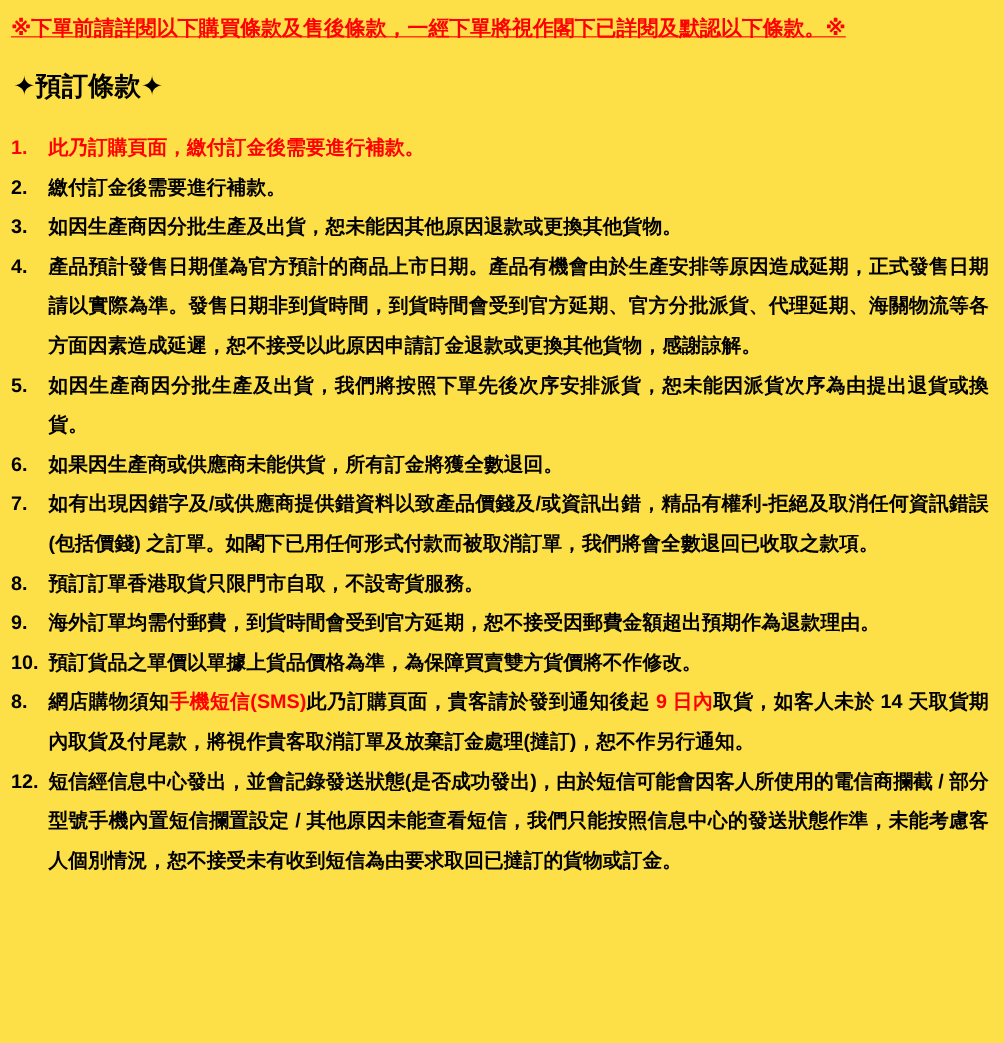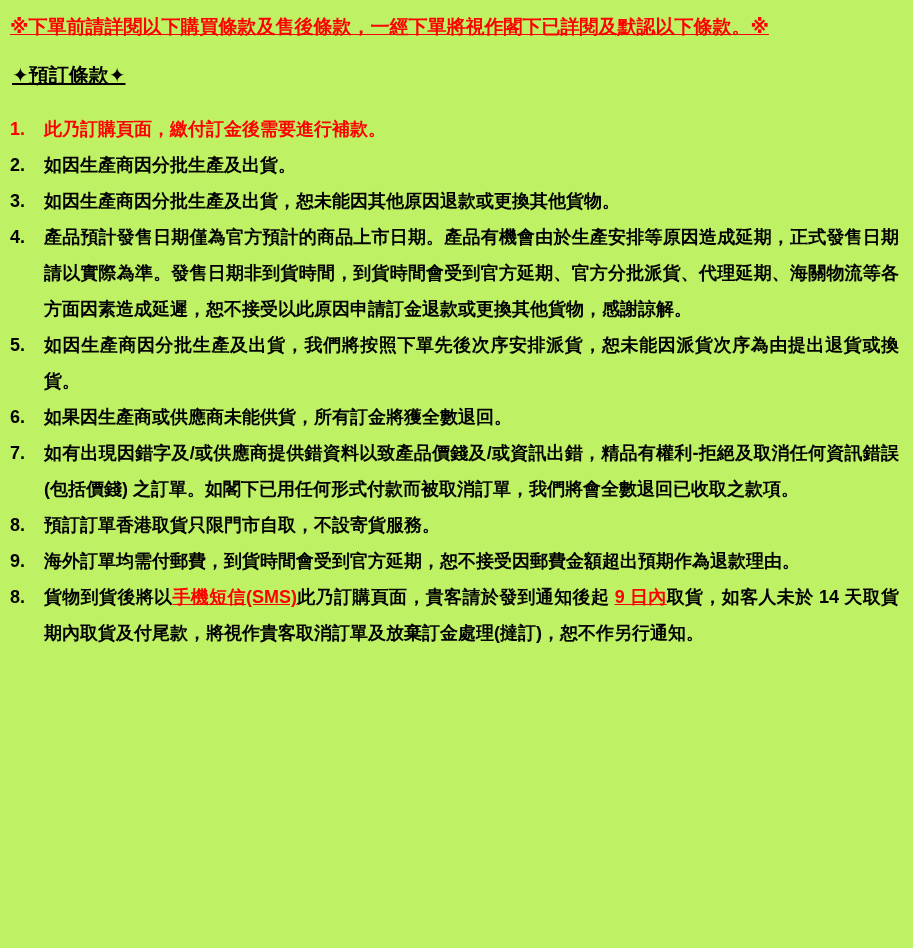--- a/index.html
+++ b/index.html
@@ -6,35 +6,34 @@
     margin: 0;
     padding: 0;
     background: #ffffff;
     font-family: "Liberation Sans", "DejaVu Sans", sans-serif;
   }
   .page {
     width: 913px;
     min-height: 948px;
     box-sizing: border-box;
     padding: 10px 14px 10px 10px;
-    background: #bef264;
+    background: #fde047;
     color: #000000;
     font-weight: bold;
   }
   .doc-title {
     color: #ff0000;
     font-size: 19px;
     line-height: 1.6;
     text-decoration: underline;
     margin: 2px 0 20px 0;
   }
   .section-heading {
     color: #000000;
-    font-size: 20px;
-    text-decoration: underline;
+    font-size: 24px;
     margin: 0 0 22px 2px;
   }
   .terms-list {
     margin: 0;
     padding: 0;
   }
   .term-item {
     display: flex;
     align-items: flex-start;
     font-size: 18px;
@@ -47,21 +46,20 @@
   .term-text {
     flex: 1;
     text-align: justify;
   }
   .term-item.red,
   .term-item.red .term-number {
     color: #ff0000;
   }
   .red-underline {
     color: #ff0000;
-    text-decoration: underline;
     margin-top: 48px;
   }
   a.shop-link {
     color: #0000ff;
     text-decoration: underline;
     font-weight: bold;
     cursor: pointer;
   }
 </style>
 </head>
@@ -72,21 +70,21 @@
 
   <div class="section-heading">✦預訂條款✦</div>
 
   <div class="terms-list" id="terms-list">
       <div class="term-item red">
         <span class="term-number">1.</span>
         <span class="term-text"><span>此乃訂購頁面，繳付訂金後需要進行補款。</span></span>
       </div>
       <div class="term-item">
         <span class="term-number">2.</span>
-        <span class="term-text"><span>如因生產商因分批生產及出貨。</span></span>
+        <span class="term-text"><span>繳付訂金後需要進行補款。</span></span>
       </div>
       <div class="term-item">
         <span class="term-number">3.</span>
         <span class="term-text"><span>如因生產商因分批生產及出貨，恕未能因其他原因退款或更換其他貨物。</span></span>
       </div>
       <div class="term-item">
         <span class="term-number">4.</span>
         <span class="term-text"><span>產品預計發售日期僅為官方預計的商品上市日期。產品有機會由於生產安排等原因造成延期，正式發售日期請以實際為準。發售日期非到貨時間，到貨時間會受到官方延期、官方分批派貨、代理延期、海關物流等各方面因素造成延遲，恕不接受以此原因申請訂金退款或更換其他貨物，感謝諒解。</span></span>
       </div>
       <div class="term-item">
@@ -103,17 +101,25 @@
       </div>
       <div class="term-item">
         <span class="term-number">8.</span>
         <span class="term-text"><span>預訂訂單香港取貨只限門市自取，不設寄貨服務。</span></span>
       </div>
       <div class="term-item">
         <span class="term-number">9.</span>
         <span class="term-text"><span>海外訂單均需付郵費，到貨時間會受到官方延期，恕不接受因郵費金額超出預期作為退款理由。</span></span>
       </div>
       <div class="term-item">
+        <span class="term-number">10.</span>
+        <span class="term-text"><span>預訂貨品之單價以單據上貨品價格為準，為保障買賣雙方貨價將不作修改。</span></span>
+      </div>
+      <div class="term-item">
         <span class="term-number">8.</span>
-        <span class="term-text"><span>貨物到貨後將以</span><span class="red-underline">手機短信(SMS)</span><span>此乃訂購頁面，貴客請於發到通知後起 </span><span class="red-underline">9 日內</span><span>取貨，如客人未於 14 天取貨期內取貨及付尾款，將視作貴客取消訂單及放棄訂金處理(撻訂)，恕不作另行通知。</span></span>
+        <span class="term-text"><span>網店購物須知</span><span class="red-underline">手機短信(SMS)</span><span>此乃訂購頁面，貴客請於發到通知後起 </span><span class="red-underline">9 日內</span><span>取貨，如客人未於 14 天取貨期內取貨及付尾款，將視作貴客取消訂單及放棄訂金處理(撻訂)，恕不作另行通知。</span></span>
+      </div>
+      <div class="term-item">
+        <span class="term-number">12.</span>
+        <span class="term-text"><span>短信經信息中心發出，並會記錄發送狀態(是否成功發出)，由於短信可能會因客人所使用的電信商攔截 / 部分型號手機內置短信攔置設定 / 其他原因未能查看短信，我們只能按照信息中心的發送狀態作準，未能考慮客人個別情況，恕不接受未有收到短信為由要求取回已撻訂的貨物或訂金。</span></span>
       </div>
     </div>
 </div>
 
 </body></html>

